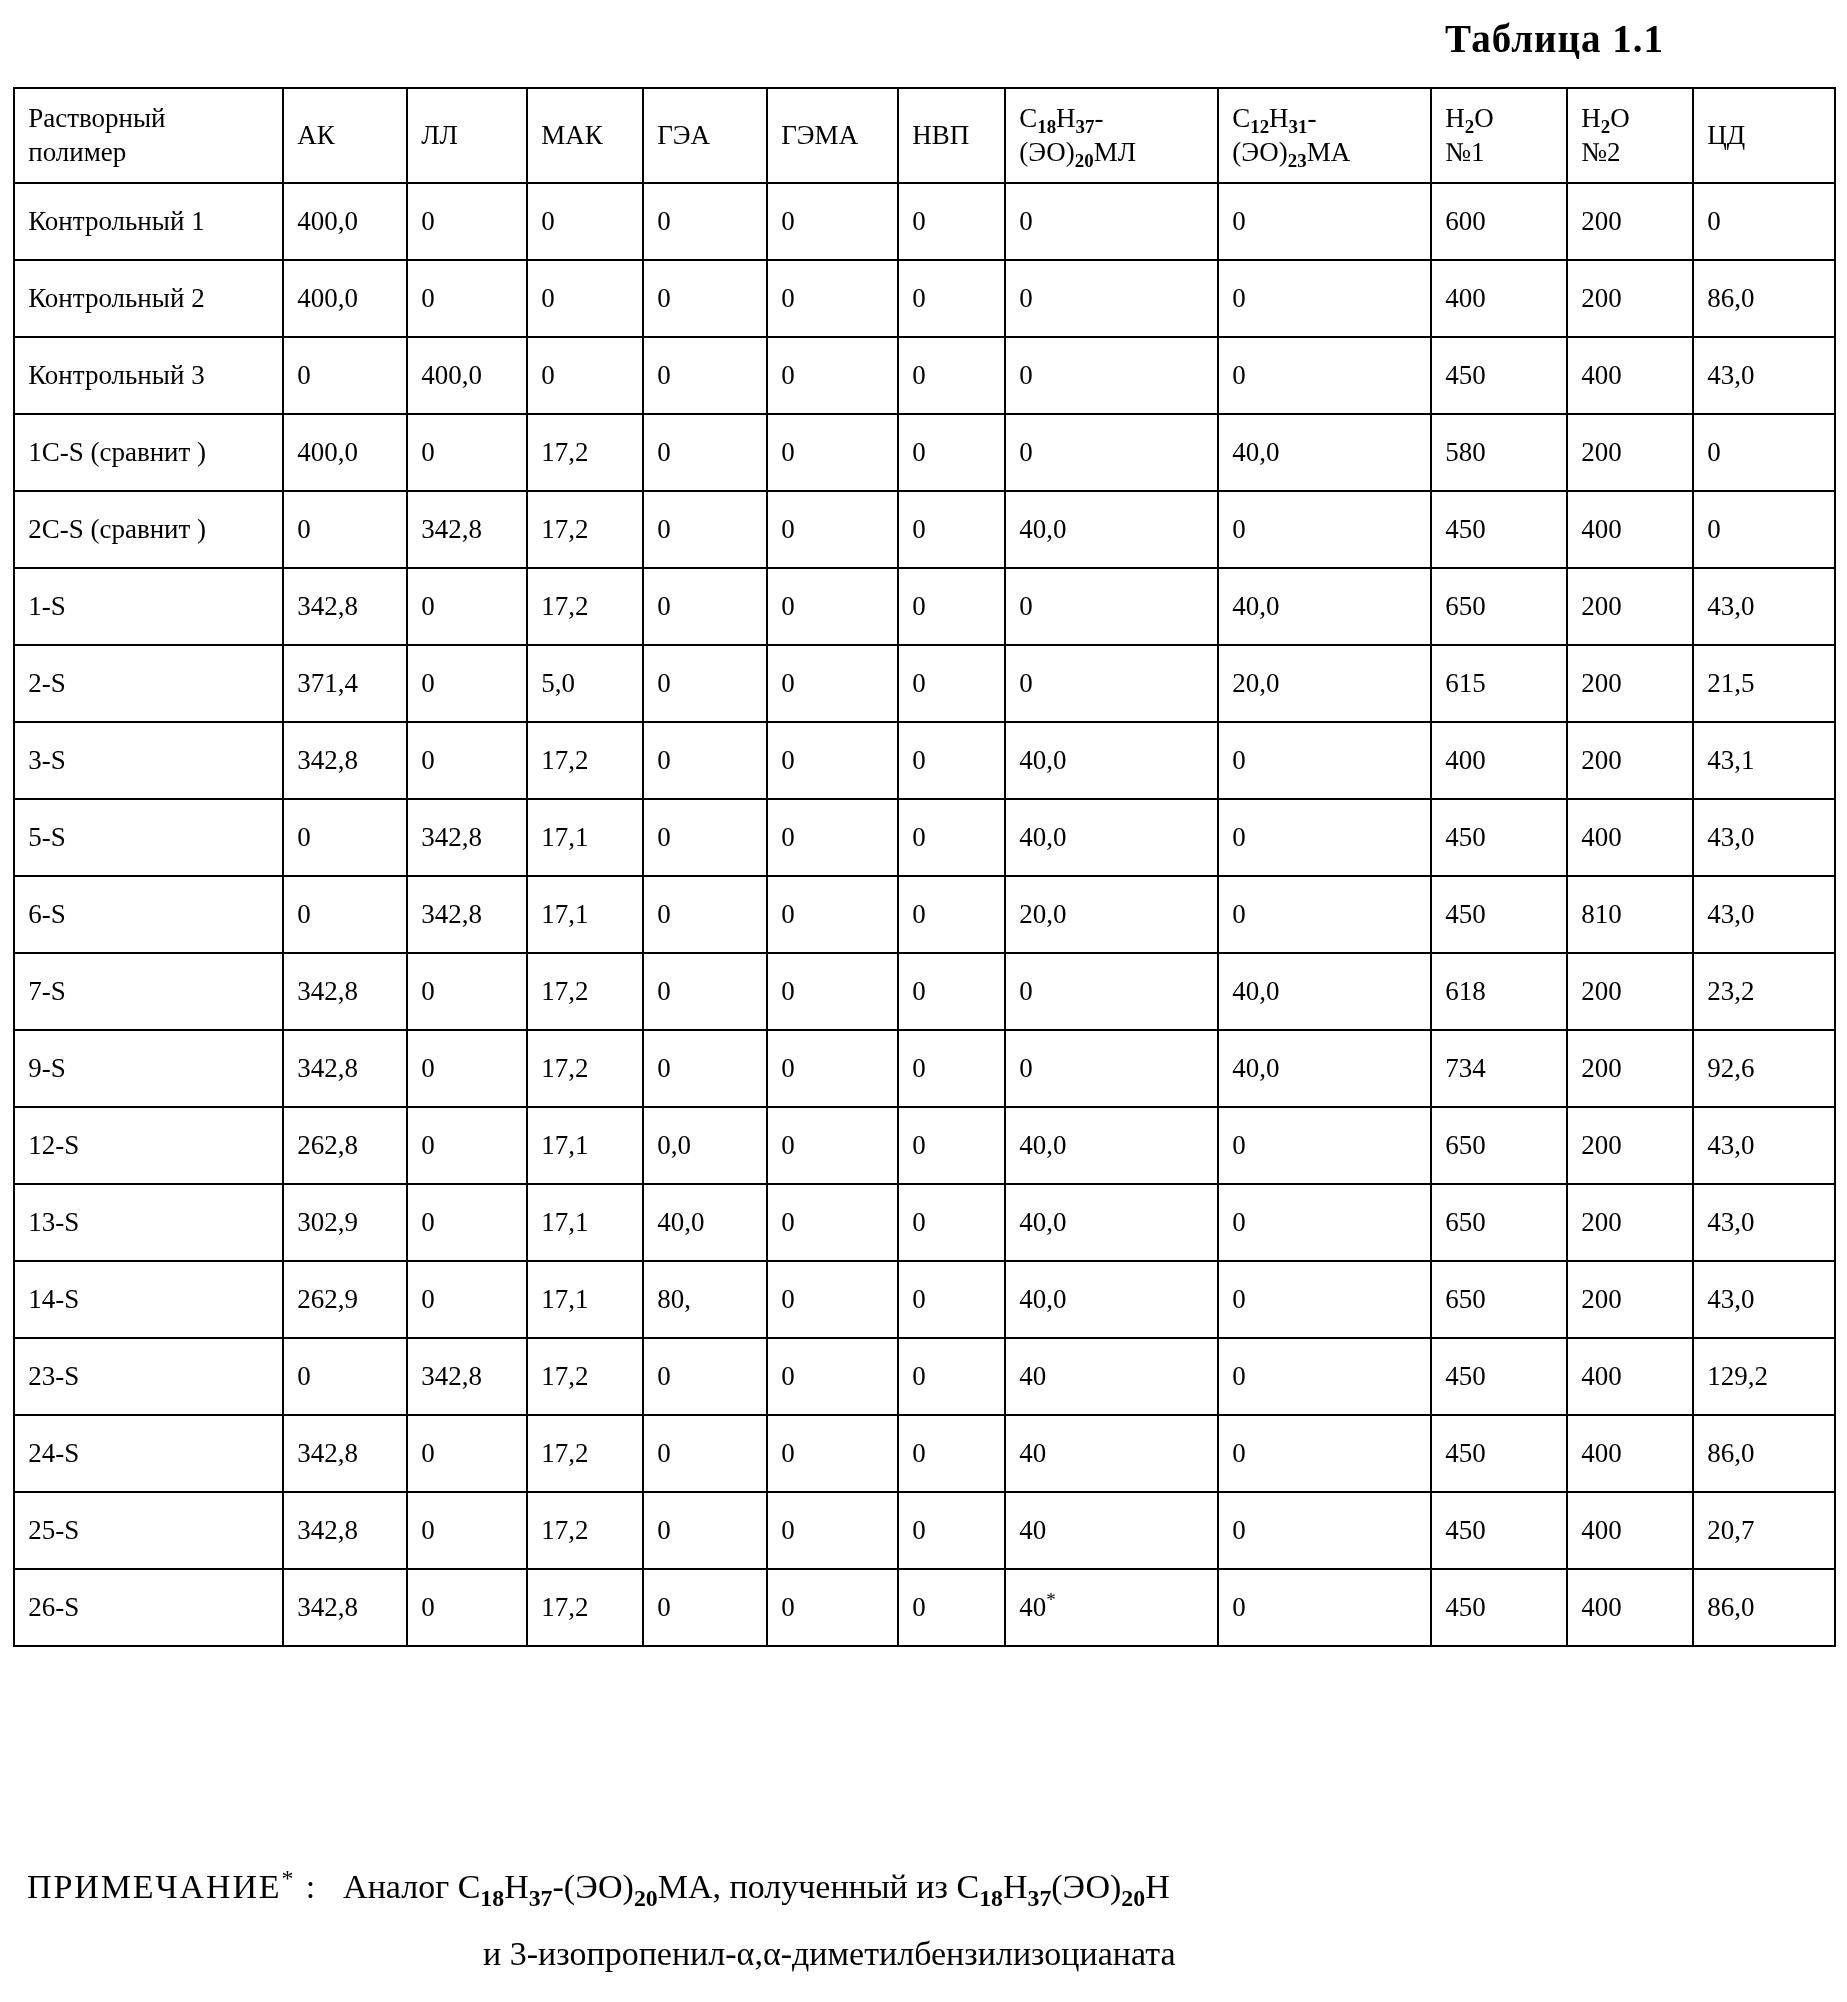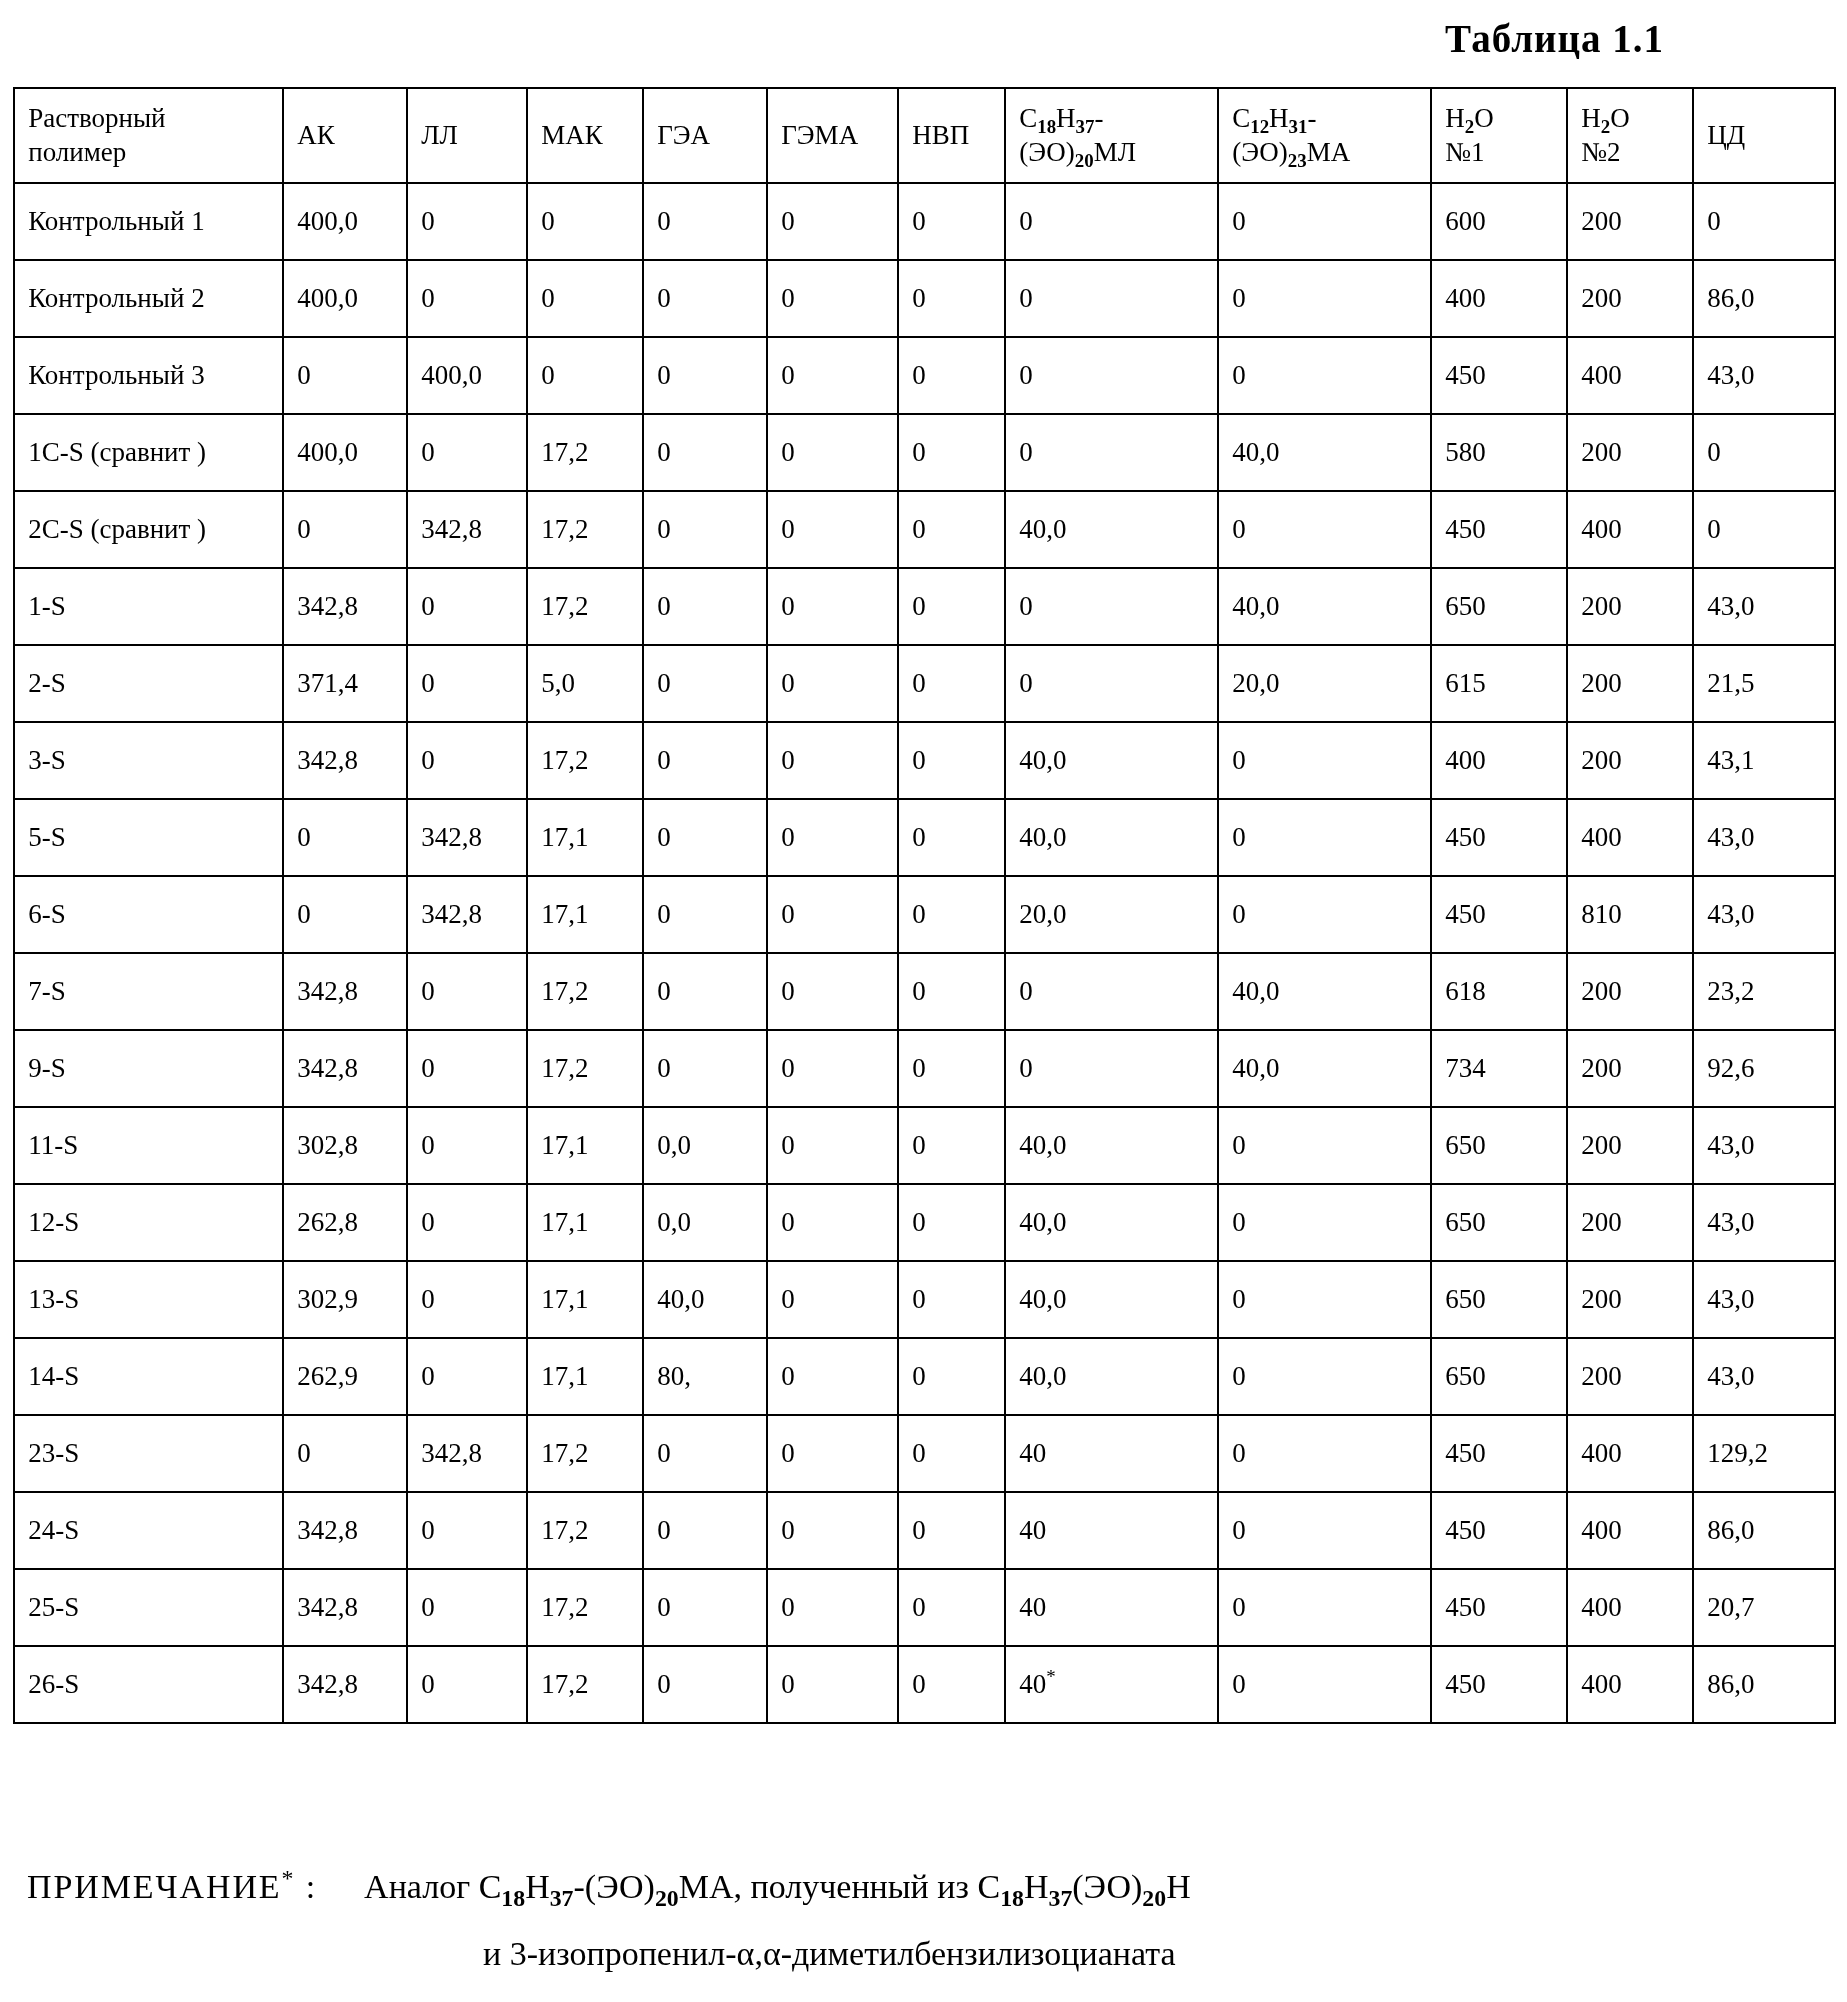--- a/index.html
+++ b/index.html
@@ -38,21 +38,21 @@
   .doc-table tbody td { height:77px; }
   sub { font-size:70%; line-height:0;font-weight:bold; }
   sup { font-size:70%; line-height:0; }
   .footnote {
     position:absolute;
     left:27px; top:1868px;
     font-size:34px;
     width:1795px;
   }
   .fn-line1 { white-space:nowrap; }
-  .fn-label { letter-spacing:1.9px; margin-right:47px; }
+  .fn-label { letter-spacing:1.9px; margin-right:26px; }
   .fn-line2 { margin-top:29px; margin-left:456px; }
 </style>
 </head>
 <body>
 
 <div class="page-title">Таблица 1.1</div>
 
 <table class="doc-table">
   <colgroup>
     <col style="width:269px">
@@ -247,34 +247,20 @@
         <td>0</td>
         <td>0</td>
         <td>0</td>
         <td>0</td>
         <td>40,0</td>
         <td>734</td>
         <td>200</td>
         <td>92,6</td>
       </tr>
       <tr>
-        <td>11-S</td>
-        <td>302,8</td>
-        <td>0</td>
-        <td>17,1</td>
-        <td>0,0</td>
-        <td>0</td>
-        <td>0</td>
-        <td>40,0</td>
-        <td>0</td>
-        <td>650</td>
-        <td>200</td>
-        <td>43,0</td>
-      </tr>
-      <tr>
         <td>12-S</td>
         <td>262,8</td>
         <td>0</td>
         <td>17,1</td>
         <td>0,0</td>
         <td>0</td>
         <td>0</td>
         <td>40,0</td>
         <td>0</td>
         <td>650</td>

